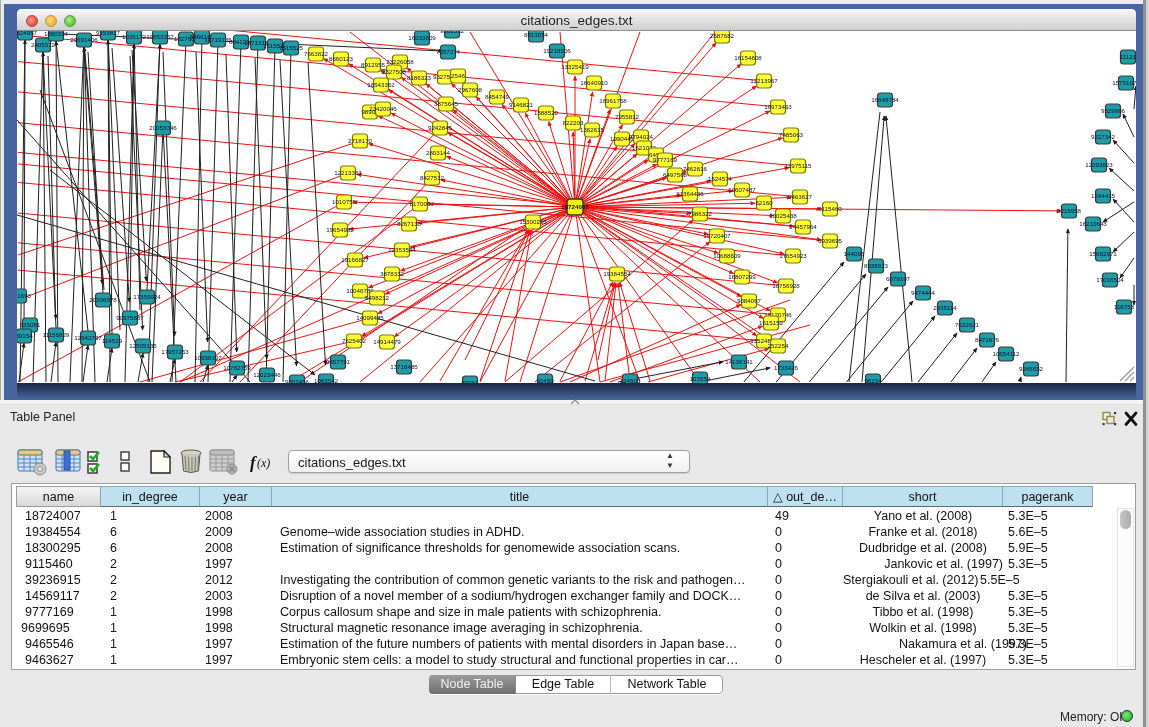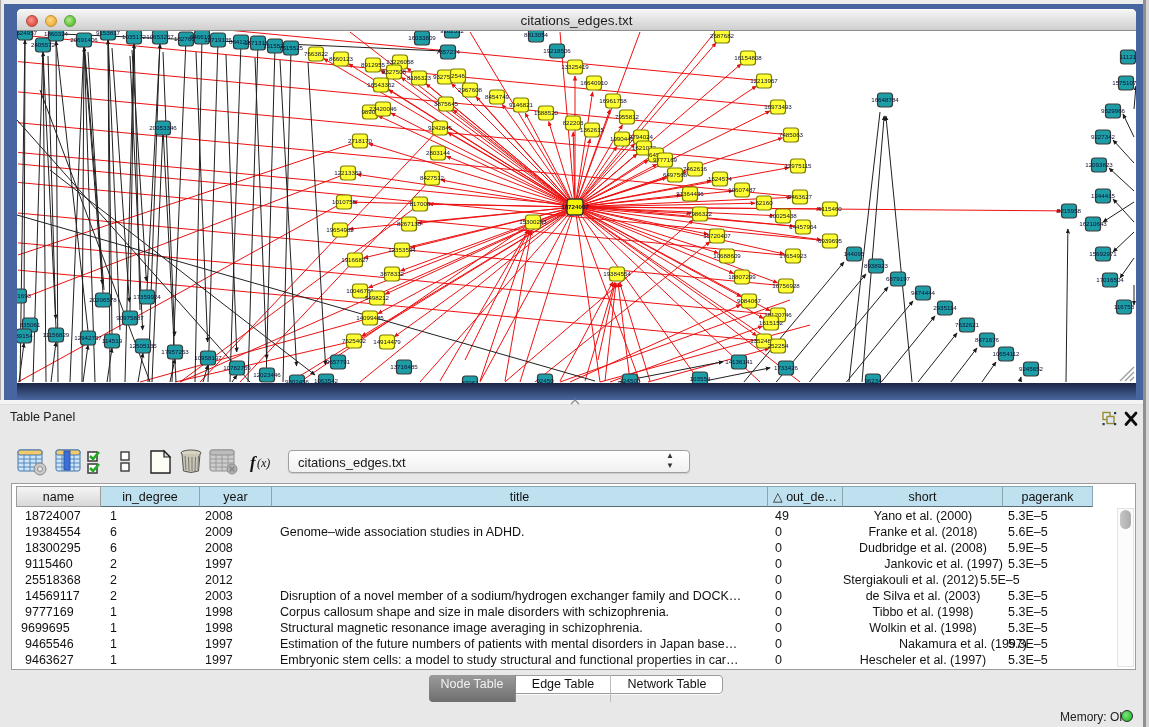--- a/index.html
+++ b/index.html
@@ -41,21 +41,21 @@
 #h4{left:768px;width:75px}
 #h5{left:843px;width:160px}
 #h6{left:1003px;width:90px}
 .trow{position:absolute;left:0;top:0;width:1136px;height:16px;font-size:12.5px;color:#111}
 .trow span{position:absolute;top:1px}
 
 #sbtrack{left:1117px;top:508px;width:17px;height:159px;background:#fcfcfc;border:1px solid #e3e3e3}
 #sbthumb{left:1120px;top:510px;width:11px;height:19px;background:linear-gradient(90deg,#c6c6c6,#ababab);border-radius:6px}
 
 #tabs{left:429px;top:675px;width:294px;height:19px;border:1px solid #9b9b9b;border-radius:4px;background:#fff;box-shadow:0 1px 0 rgba(255,255,255,.8)}
-.tab{position:absolute;top:675px;height:27px;font-size:12.5px;line-height:19px;text-align:center}
+.tab{position:absolute;top:675px;height:19px;font-size:12.5px;line-height:19px;text-align:center}
 #tab1{left:429px;width:87px;background:linear-gradient(#9b9b9b,#6e6e6e);color:#f2f2f2;border-radius:4px 0 0 4px;border-right:1px solid #888}
 #tab2{left:516px;width:95px;color:#111;border-right:1px solid #bbb}
 #tab3{left:611px;width:112px;color:#111}
 
 #mem{left:1060px;top:710px;font-size:12px;color:#222}
 #memdot{left:1121px;top:710px;width:12px;height:12px;border-radius:50%;background:radial-gradient(circle at 4px 4px,#7fe37f,#2fc32f 70%);border:1.2px solid #2a2a2a}
 </style></head>
 <body>
 <div class="abs" id="topstrip"></div>
 <div class="abs" id="desk"></div>
@@ -653,70 +653,72 @@
 <div class="hcell" id="h2">year</div>
 <div class="hcell" id="h3">title</div>
 <div class="hcell" id="h4">△ out_de…</div>
 <div class="hcell" id="h5">short</div>
 <div class="hcell" id="h6">pagerank</div>
 <div class="trow" style="top:508px">
     <span style="left:25px">18724007</span>
     <span style="left:110px">1</span>
     <span style="left:205px">2008</span>
     <span style="left:775px">49</span>
-    <span style="left:843px;width:160px;text-align:center">Yano et al. (2000)</span>
+    <span style="left:843px;width:160px;text-align:center">Yano et al. (2008)</span>
     <span style="left:1008px">5.3E–5</span>
   </div>
 <div class="trow" style="top:524px">
     <span style="left:25px">19384554</span>
     <span style="left:110px">6</span>
     <span style="left:205px">2009</span>
     <span style="left:280px;width:486px;overflow:hidden;white-space:nowrap">Genome–wide association studies in ADHD.</span>
     <span style="left:775px">0</span>
     <span style="left:843px;width:160px;text-align:center">Franke et al. (2018)</span>
     <span style="left:1008px">5.6E–5</span>
   </div>
 <div class="trow" style="top:540px">
     <span style="left:25px">18300295</span>
     <span style="left:110px">6</span>
     <span style="left:205px">2008</span>
+    <span style="left:280px;width:486px;overflow:hidden;white-space:nowrap">Estimation of significance thresholds for genomewide association scans.</span>
     <span style="left:775px">0</span>
     <span style="left:843px;width:160px;text-align:center">Dudbridge et al. (2008)</span>
     <span style="left:1008px">5.9E–5</span>
   </div>
 <div class="trow" style="top:556px">
     <span style="left:25px">9115460</span>
     <span style="left:110px">2</span>
     <span style="left:205px">1997</span>
     <span style="left:775px">0</span>
     <span style="left:843px;width:160px;text-align:right">Jankovic et al. (1997)</span>
     <span style="left:1008px">5.3E–5</span>
   </div>
 <div class="trow" style="top:572px">
-    <span style="left:25px">25518368</span>
+    <span style="left:25px">39236915</span>
     <span style="left:110px">2</span>
     <span style="left:205px">2012</span>
+    <span style="left:280px;width:486px;overflow:hidden;white-space:nowrap">Investigating the contribution of common genetic variants to the risk and pathogen…</span>
     <span style="left:775px">0</span>
     <span style="left:843px;width:160px;text-align:left">Stergiakouli et al. (2012)</span>
     <span style="left:980px">5.5E–5</span>
   </div>
 <div class="trow" style="top:588px">
     <span style="left:25px">14569117</span>
     <span style="left:110px">2</span>
     <span style="left:205px">2003</span>
     <span style="left:280px;width:486px;overflow:hidden;white-space:nowrap">Disruption of a novel member of a sodium/hydrogen exchanger family and DOCK…</span>
     <span style="left:775px">0</span>
     <span style="left:843px;width:160px;text-align:center">de Silva et al. (2003)</span>
     <span style="left:1008px">5.3E–5</span>
   </div>
 <div class="trow" style="top:604px">
     <span style="left:25px">9777169</span>
     <span style="left:110px">1</span>
     <span style="left:205px">1998</span>
-    <span style="left:280px;width:486px;overflow:hidden;white-space:nowrap">Corpus callosum shape and size in male disorders with schizophrenia.</span>
+    <span style="left:280px;width:486px;overflow:hidden;white-space:nowrap">Corpus callosum shape and size in male patients with schizophrenia.</span>
     <span style="left:775px">0</span>
     <span style="left:843px;width:160px;text-align:center">Tibbo et al. (1998)</span>
     <span style="left:1008px">5.3E–5</span>
   </div>
 <div class="trow" style="top:620px">
     <span style="left:21px">9699695</span>
     <span style="left:110px">1</span>
     <span style="left:205px">1998</span>
     <span style="left:280px;width:486px;overflow:hidden;white-space:nowrap">Structural magnetic resonance image averaging in schizophrenia.</span>
     <span style="left:775px">0</span>

